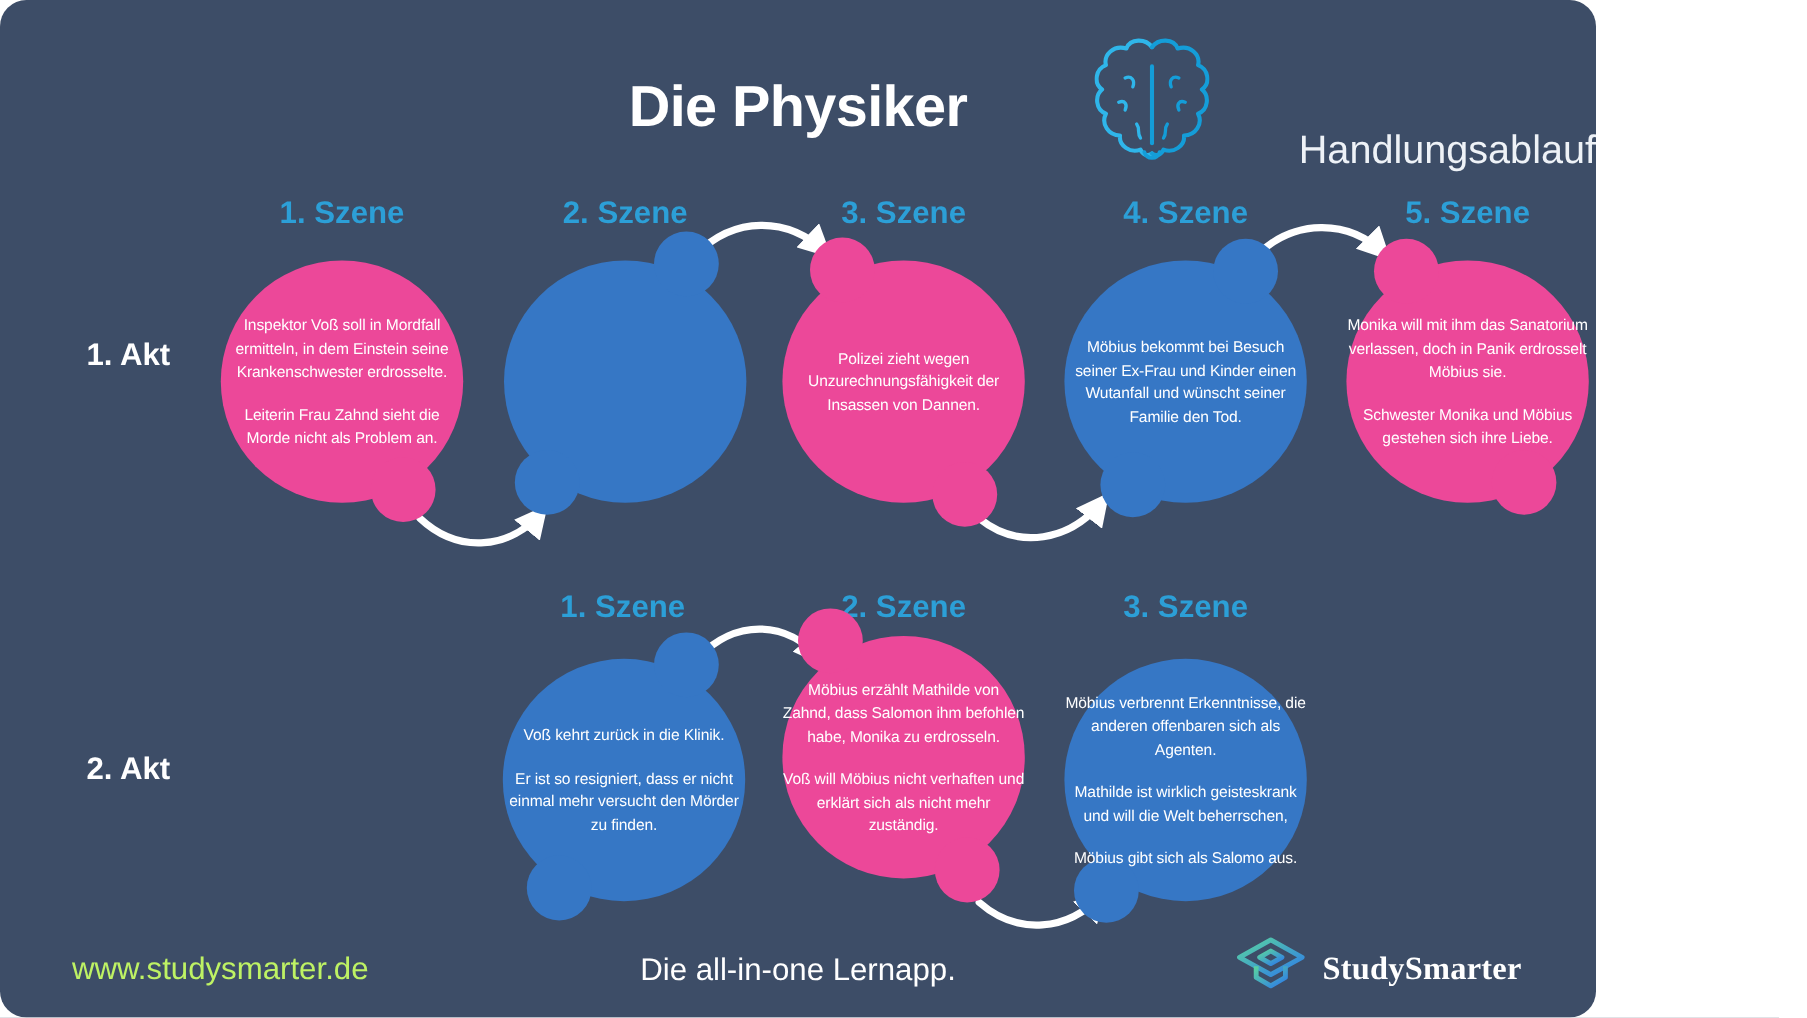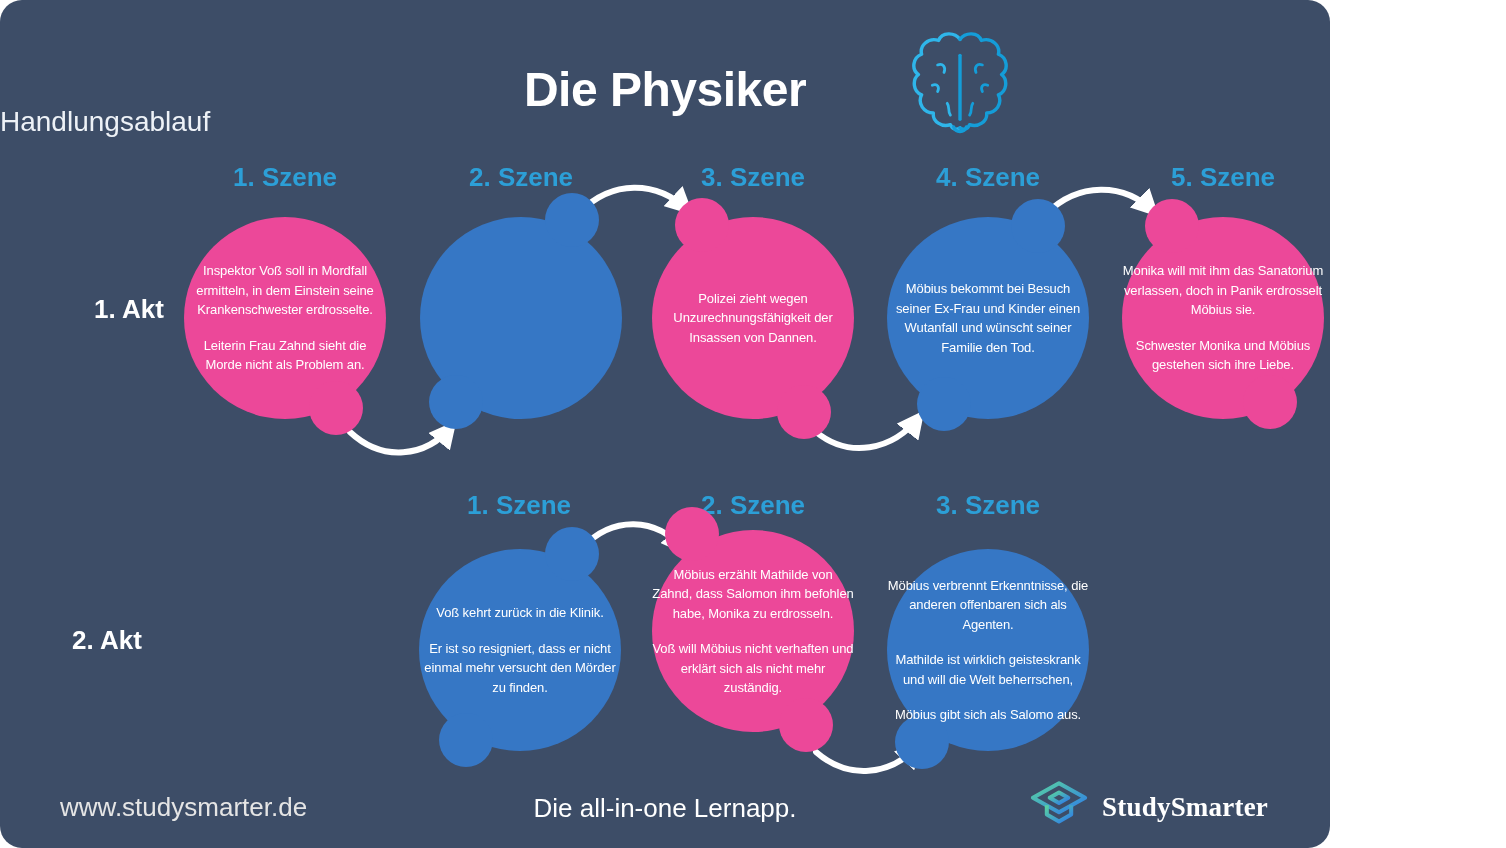--- a/index.html
+++ b/index.html
@@ -1,27 +1,27 @@
 <!DOCTYPE html>
 <html><head>
 <meta charset="utf-8">
 <style>
   html,body{margin:0;padding:0;background:#ffffff;font-family:"Liberation Sans",sans-serif;}
   .canvas{position:relative;width:1330px;height:848px;background:#3d4d67;border-radius:22px;overflow:hidden;}
 
   
   .title{position:absolute;top:30px;left:0;right:0;text-align:center;color:#ffffff;
          font-size:48px;font-weight:700;letter-spacing:-0.5px;}
-  .subtitle{position:absolute;top:106px;left:0;right:0;text-align:left;color:#eef2f7;
-         font-size:28px;font-weight:400;}
+  .subtitle{position:absolute;top:106px;left:0;right:0;text-align:right;color:#eef2f7;
+         font-size:33px;font-weight:400;}
   .brain{position:absolute;left:912px;top:28px;}
 
   
   .akt{position:absolute;color:#ffffff;font-size:26px;font-weight:700;width:150px;}
-  .akt1{left:72px;top:294px;margin-left:22px;}
+  .akt1{left:72px;top:280px;}
   .akt2{left:72px;top:625px;}
 
   
   .scene-heading{position:absolute;width:180px;text-align:center;color:#2c9fd7;
          font-size:26px;font-weight:700;}
 
   
   .bubble{position:absolute;width:202px;height:202px;border-radius:50%;
           display:flex;align-items:center;justify-content:center;}
   .bubble.light{background:#ec4899;}
@@ -29,21 +29,21 @@
   .tail{position:absolute;width:54px;height:54px;border-radius:50%;background:inherit;}
   .bubble-text{width:216px;text-align:center;color:#ffffff;font-size:13px;line-height:1.5;
           letter-spacing:-0.1px;position:relative;z-index:2;}
   .bubble-text p{margin:0 0 16px 0;}
   .bubble-text p:last-child{margin-bottom:0;}
 
   
   .arrows{position:absolute;left:0;top:0;pointer-events:none;}
 
   
-  .website{position:absolute;left:60px;top:792px;color:#e5e5e5;font-size:26px;}
+  .website{position:absolute;left:60px;top:792px;color:#bef264;font-size:26px;}
   .tagline{position:absolute;left:0;right:0;top:793px;text-align:center;color:#ffffff;font-size:26px;}
   .brandbox{position:absolute;right:62px;top:780px;display:flex;align-items:center;gap:14px;font-family:Liberation Serif, serif;}
   .wordmark{color:#ffffff;font-size:27px;font-weight:600;letter-spacing:0.2px;}
 </style>
 </head>
 <body>
 
 <div class="canvas">
 
   <h1 class="title">Die Physiker</h1>

